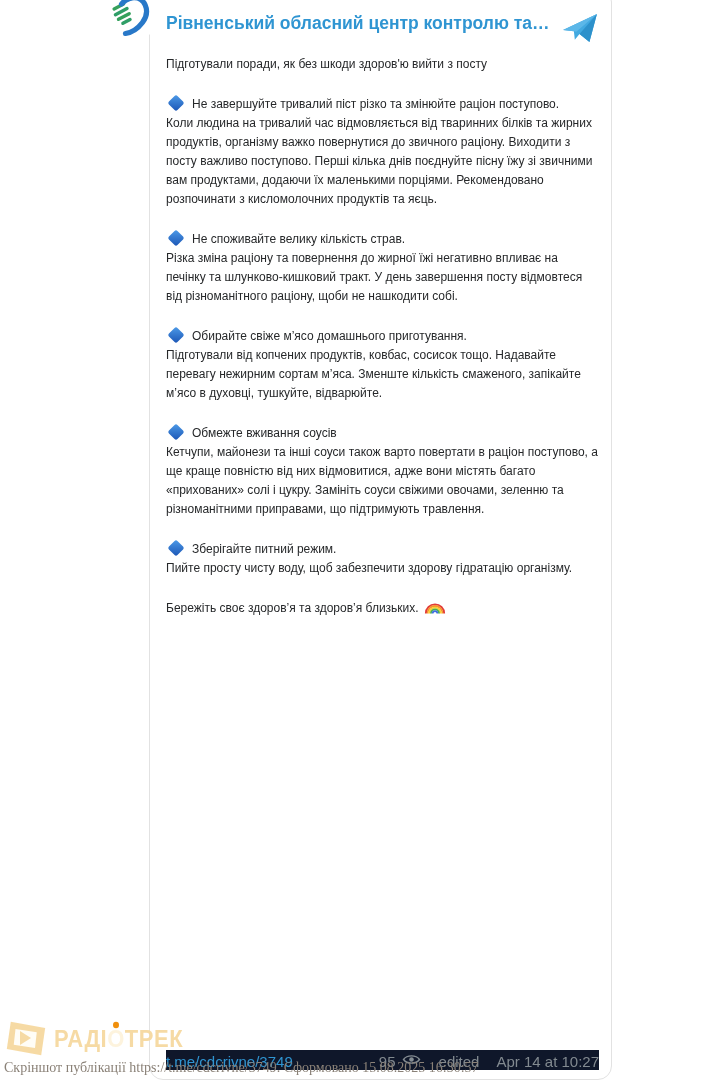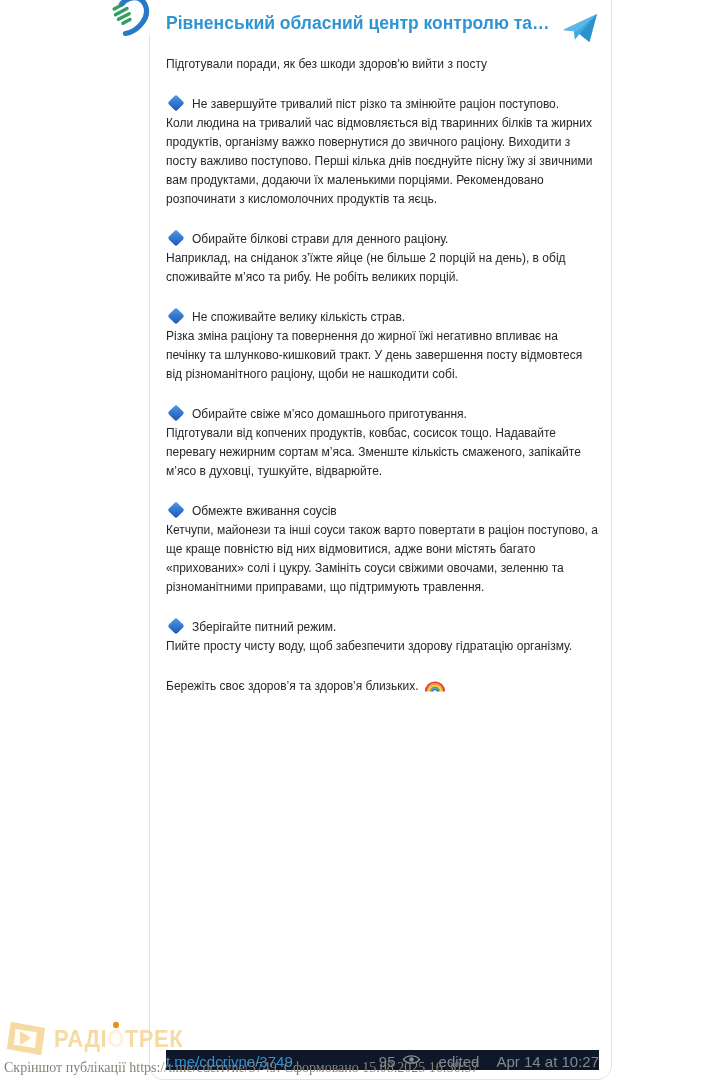--- a/index.html
+++ b/index.html
@@ -97,24 +97,20 @@
 
     <div class="msg">
       <div class="section">
         <span class="stext">Підготували поради, як без шкоди здоров'ю вийти з посту</span>
       </div>
       <div class="section">
         <span class="diamond"></span><span class="stext">Не завершуйте тривалий піст різко та змінюйте раціон поступово.
 Коли людина на тривалий час відмовляється від тваринних білків та жирних продуктів, організму важко повернутися до звичного раціону. Виходити з посту важливо поступово. Перші кілька днів поєднуйте пісну їжу зі звичними вам продуктами, додаючи їх маленькими порціями. Рекомендовано розпочинати з кисломолочних продуктів та яєць.</span>
       </div>
       <div class="section">
-        <span class="diamond"></span><span class="stext">Обирайте білкові страви для денного раціону.
-Наприклад, на сніданок з’їжте яйце (не більше 2 порцій на день), в обід споживайте м’ясо та рибу. Не робіть великих порцій.</span>
-      </div>
-      <div class="section">
         <span class="diamond"></span><span class="stext">Не споживайте велику кількість страв.
 Різка зміна раціону та повернення до жирної їжі негативно впливає на печінку та шлунково-кишковий тракт. У день завершення посту відмовтеся від різноманітного раціону, щоби не нашкодити собі.</span>
       </div>
       <div class="section">
         <span class="diamond"></span><span class="stext">Обирайте свіже м’ясо домашнього приготування.
 Підготували від копчених продуктів, ковбас, сосисок тощо. Надавайте перевагу нежирним сортам м’яса. Зменште кількість смаженого, запікайте м’ясо в духовці, тушкуйте, відварюйте.</span>
       </div>
       <div class="section">
         <span class="diamond"></span><span class="stext">Обмежте вживання соусів
 Кетчупи, майонези та інші соуси також варто повертати в раціон поступово, а ще краще повністю від них відмовитися, адже вони містять багато «прихованих» солі і цукру. Замініть соуси свіжими овочами, зеленню та різноманітними приправами, що підтримують травлення.</span>

